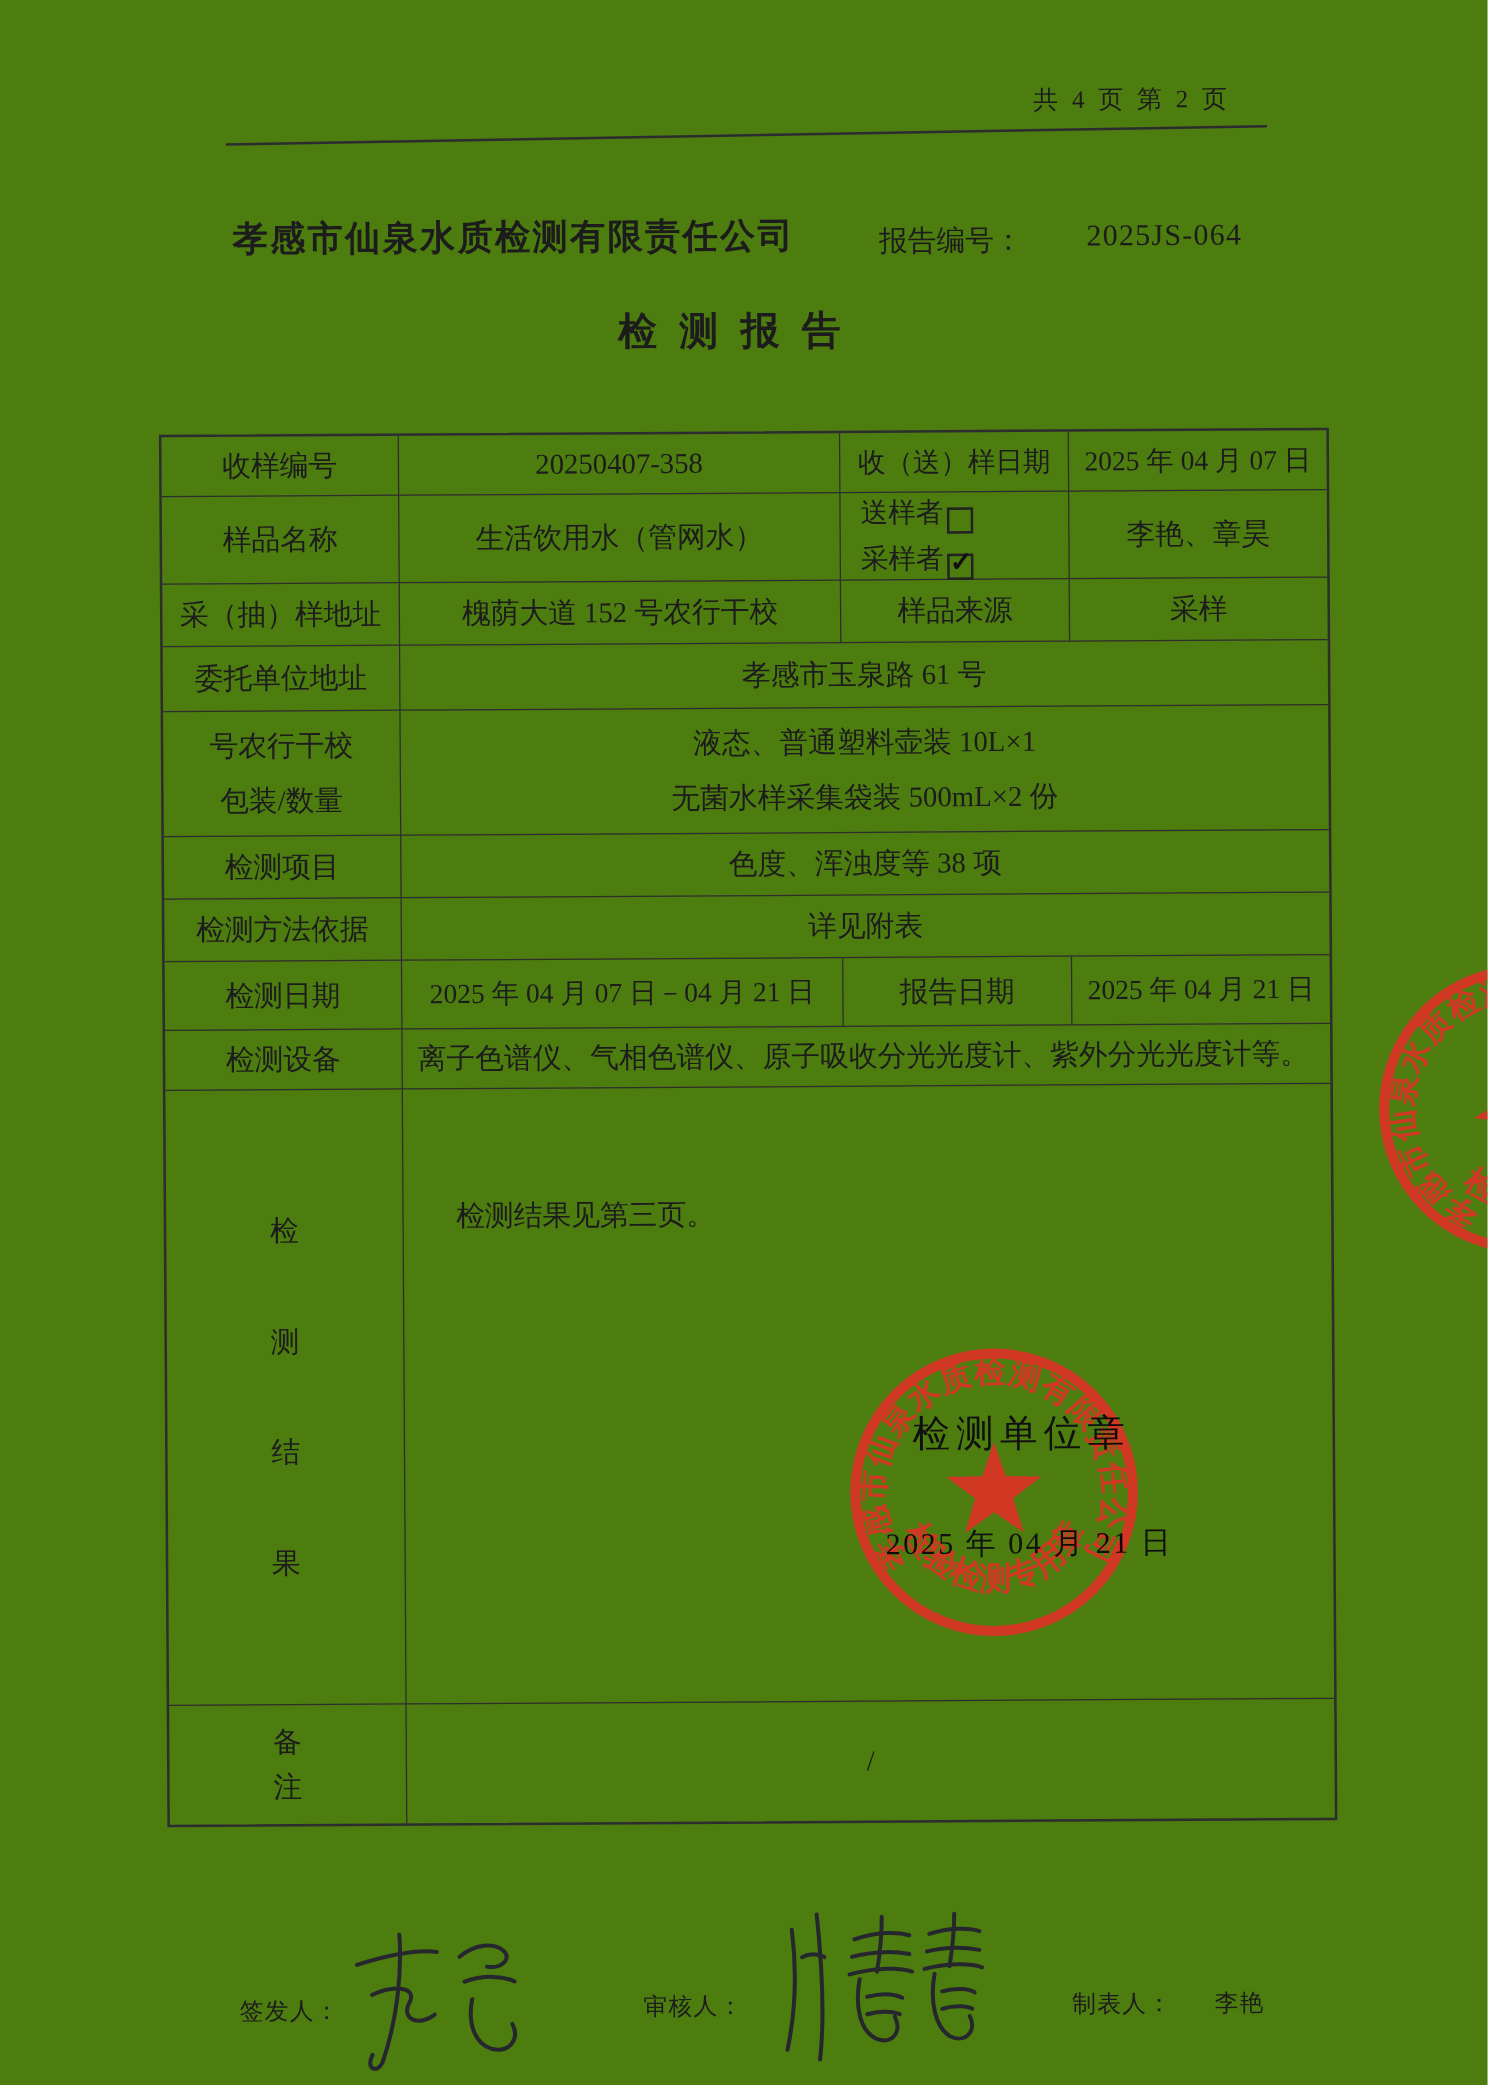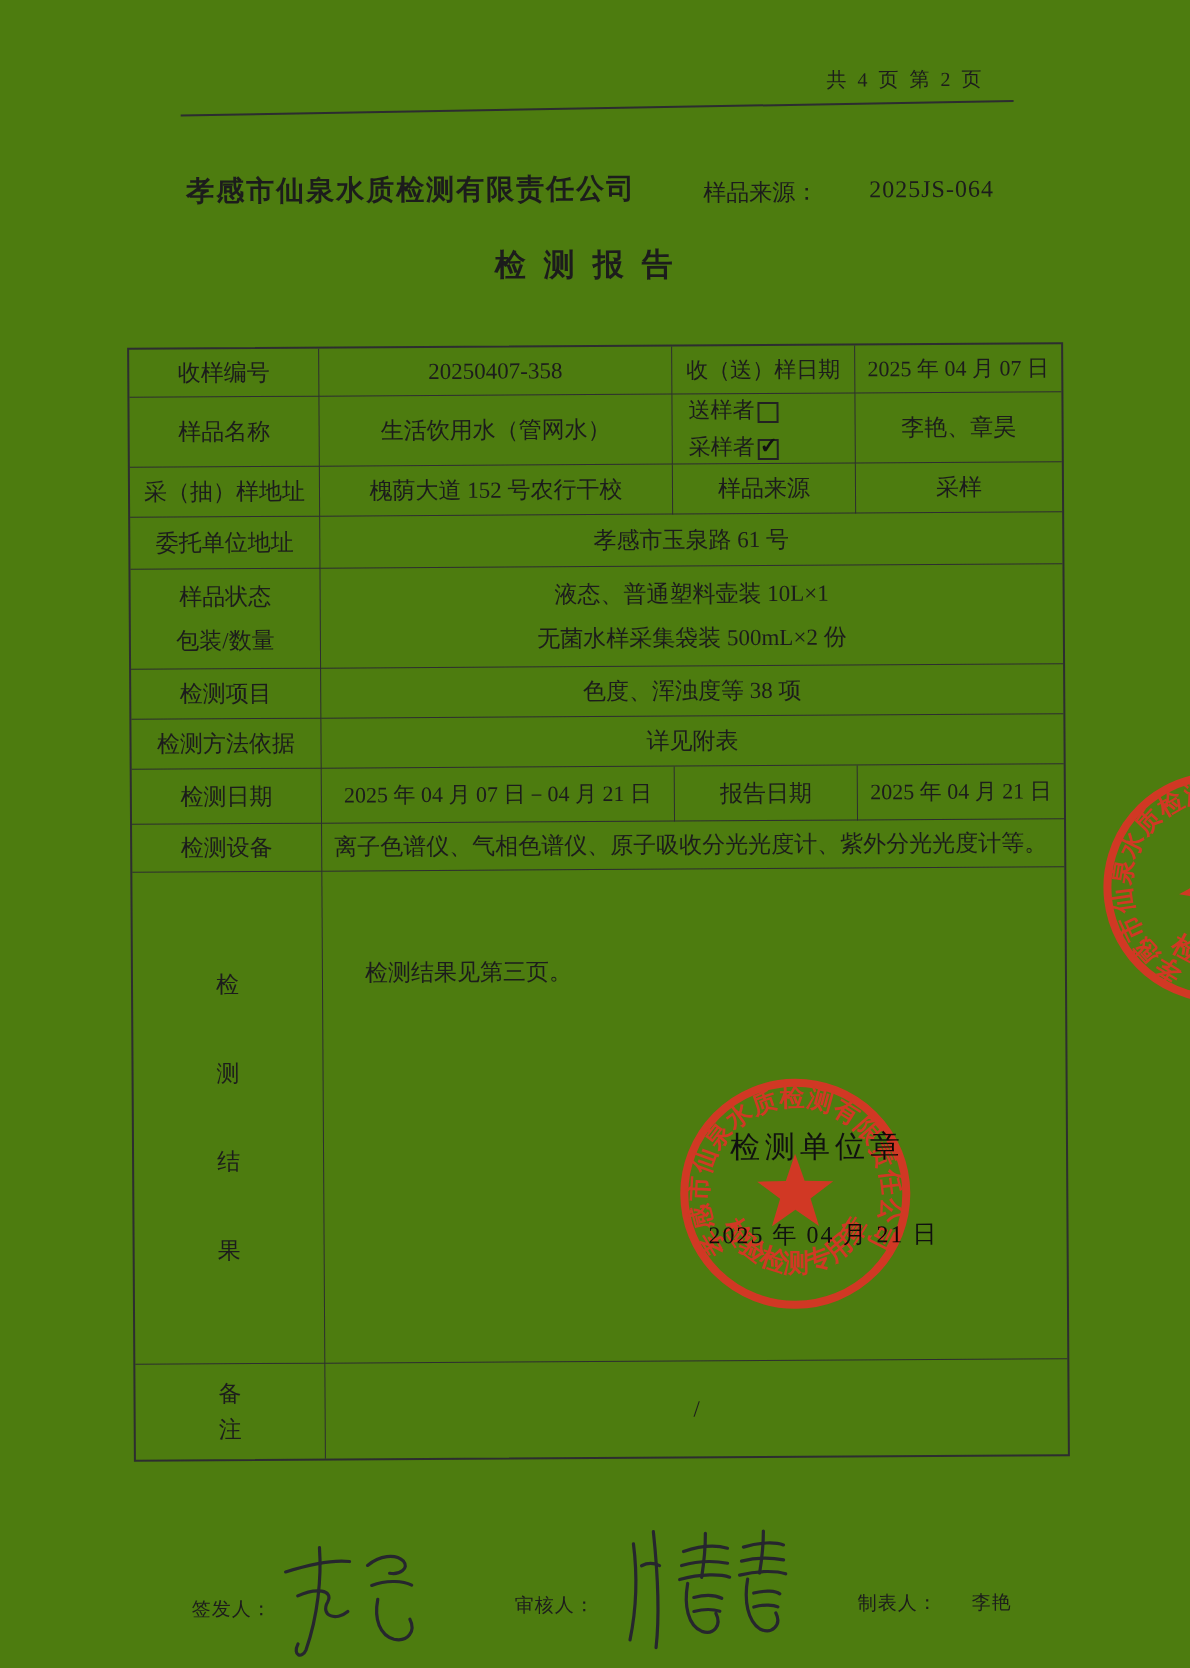--- a/index.html
+++ b/index.html
@@ -33,21 +33,21 @@
           border-right:1.5px solid #2d2d30; border-bottom:1.5px solid #2d2d30; padding:0 4px; }
   .cell.lastc { border-right:none; }
   .cell.lastr { border-bottom:none; }
   .cell.sp { grid-column:2 / 5; }
   .cell.left { justify-content:flex-start; text-align:left; padding-left:12px; }
   .cell.col2lines { flex-direction:column; align-items:flex-start; justify-content:center;
                     gap:7px; padding-left:16px; font-size:22px; }
   .cell.twolines { flex-direction:column; justify-content:space-evenly; align-items:center; }
   .cell.vlabel { flex-direction:column; justify-content:space-evenly; align-items:center; padding:40px 0; }
   .cell.vlabel2 { flex-direction:column; justify-content:space-evenly; align-items:center; padding:10px 0; }
-  .cbrow { display:flex; align-items:center; }
+  .cbrow { display:flex; align-items:flex-end; }
   .cbox { display:inline-block; width:17px; height:17px; border:2px solid #222; margin-left:3px;
           position:relative; top:2px; }
   .cbox .tick { position:absolute; left:0px; top:-8px; font-size:22px; font-weight:700; color:#111; }
   .result-cell { position:relative; }
   .result-text { position:absolute; left:42px; top:86px; font-size:23px; }
   .f22 { font-size:22px; }
 
   .stamp-unit-label { position:absolute; left:723px; top:1128px; font-size:30px; letter-spacing:5px; color:#101010; }
   .stamp-date { position:absolute; left:701px; top:1220px; font-size:24px; letter-spacing:2px; color:#101010; }
 
@@ -62,21 +62,21 @@
 </head>
 <body>
 
 <div class="page">
   <div class="sheet">
 
     <div class="pageinfo">共 4 页  第 2 页</div>
     <div class="hrule"></div>
 
     <div class="company">孝感市仙泉水质检测有限责任公司</div>
-    <div class="repno-label">样品来源：</div>
+    <div class="repno-label">报告编号：</div>
     <div class="repno">2025JS-064</div>
     <div class="doctitle">检测报告</div>
 
     <div class="tbl">
 
       <div class="cell">收样编号</div>
       <div class="cell">20250407-358</div>
       <div class="cell f22">收（送）样日期</div>
       <div class="cell lastc f22">2025 年 04 月 07 日</div>
 
@@ -98,21 +98,21 @@
 
       <div class="cell">采（抽）样地址</div>
       <div class="cell">槐荫大道 152 号农行干校</div>
       <div class="cell">样品来源</div>
       <div class="cell lastc">采样</div>
 
       <div class="cell">委托单位地址</div>
       <div class="cell sp lastc">孝感市玉泉路 61 号</div>
 
       <div class="cell twolines">
-        <span>样品状态</span>
+        <span>号农行干校</span>
         <span>包装/数量</span>
       </div>
       <div class="cell sp lastc twolines">
         <span>液态、普通塑料壶装 10L×1</span>
         <span>无菌水样采集袋装 500mL×2 份</span>
       </div>
 
       <div class="cell">检测项目</div>
       <div class="cell sp lastc">色度、浑浊度等 38 项</div>
 

